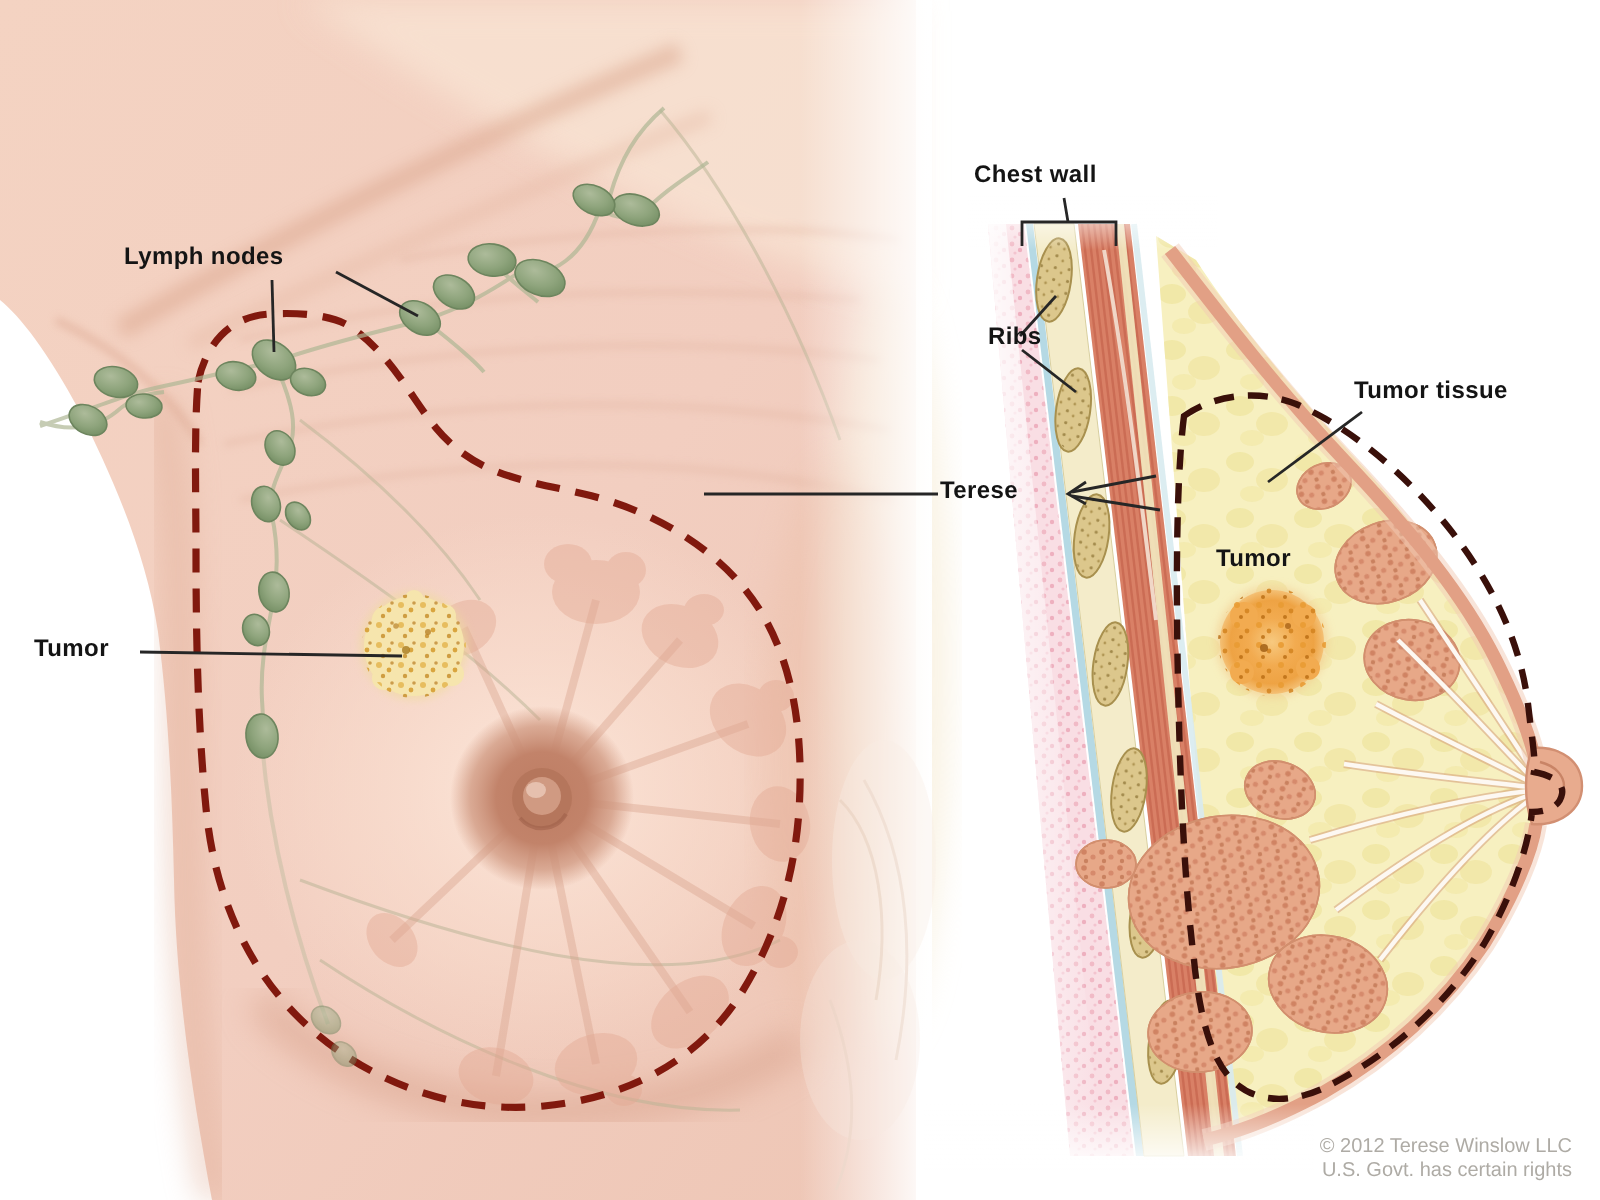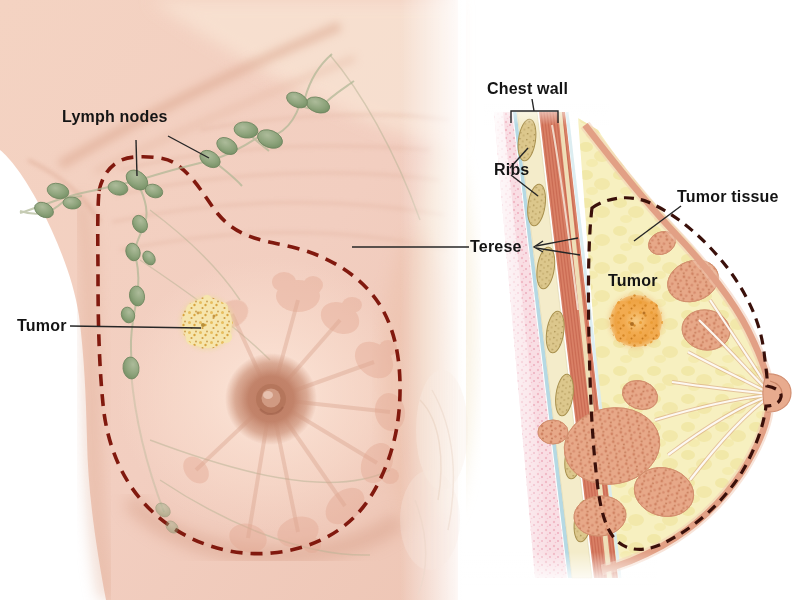--- a/index.html
+++ b/index.html
@@ -1,19 +1,19 @@
 <!DOCTYPE html>
 <html><head>
 <meta charset="utf-8">
 <style>
   html,body{margin:0;padding:0;background:#fff;}
   #stage{position:relative;width:800px;height:600px;overflow:hidden;background:#fff;
          font-family:"Liberation Sans",sans-serif;}
   #art{position:absolute;left:0;top:0;}
-  .callout{position:absolute;font-weight:bold;font-size:16px;color:#141414;
+  .callout{position:absolute;font-weight:bold;font-size:12px;color:#141414;
            white-space:nowrap;letter-spacing:.2px;}
   .credit{position:absolute;right:14px;top:568px;text-align:right;font-size:10px;
           line-height:12px;color:#aeaba5;}
 </style>
 </head>
 <body>
 
 <div id="stage">
 
 <svg id="art" width="800" height="600" viewBox="0 0 800 600">
@@ -421,22 +421,26 @@
       <path d="M511,175 L538,196"></path>
       <path d="M352,247 L469,247"></path>
       <path d="M543,241 L534,247 L543,252"></path>
       <path d="M536,246 L578,238"></path>
       <path d="M536,248 L580,255"></path>
       <path d="M681,206 L634,241"></path>
     </g>
   </g>
 </svg>
 
-<div class="callout" style="left:62px;top:108px">Lymph nodes</div>
+<div class="callout" style="left:62px;top:121px">Lymph nodes</div>
 <div class="callout" style="left:17px;top:317px">Tumor</div>
 <div class="callout" style="left:487px;top:80px">Chest wall</div>
 <div class="callout" style="left:494px;top:161px">Ribs</div>
 <div class="callout" style="left:470px;top:238px">Terese</div>
 <div class="callout" style="left:677px;top:188px">Tumor tissue</div>
 <div class="callout" style="left:608px;top:272px">Tumor</div>
 
-
+<div class="credit">
+  <div>© 2012 Terese Winslow LLC</div>
+  <div>U.S. Govt. has certain rights</div>
 </div>
 
+</div>
+
 </body></html>

